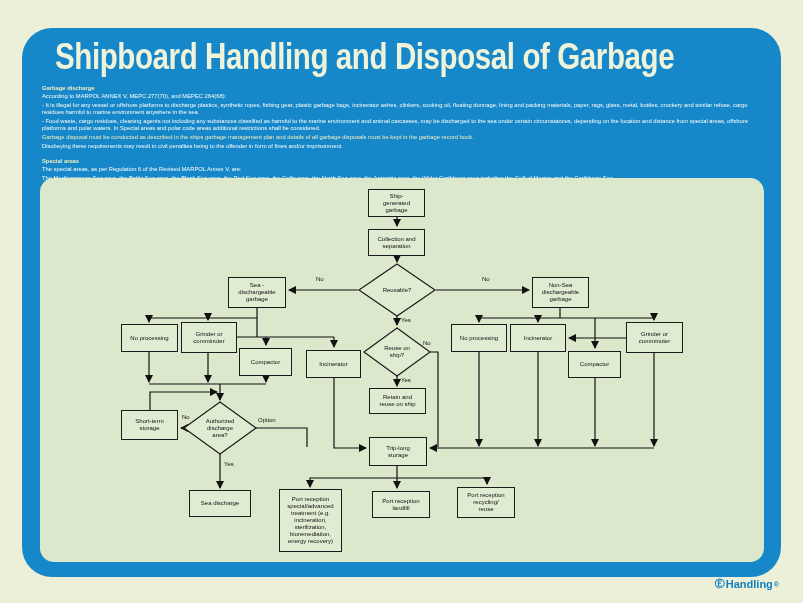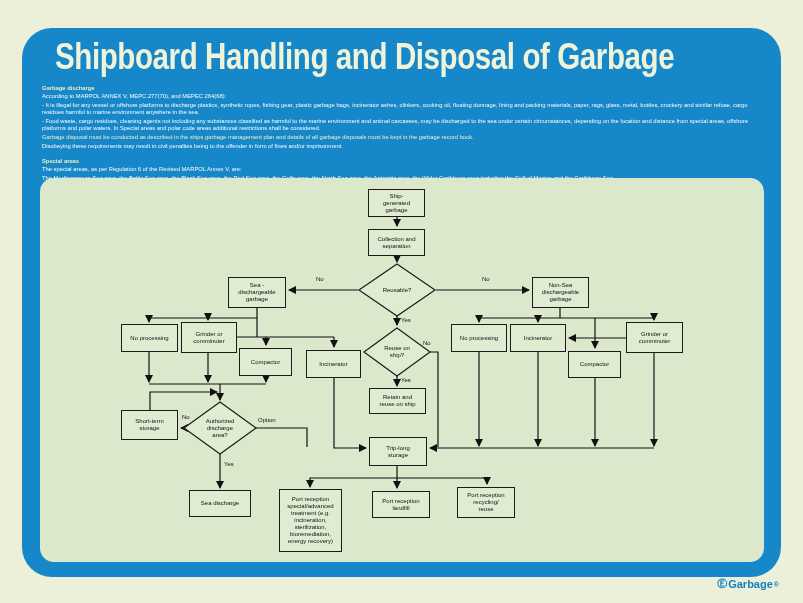--- a/index.html
+++ b/index.html
@@ -157,15 +157,15 @@
 <div class="elabel" style="left:482px;top:276px">No</div>
 <div class="elabel" style="left:401px;top:317px">Yes</div>
 <div class="elabel" style="left:423px;top:340px">No</div>
 <div class="elabel" style="left:401px;top:377px">Yes</div>
 <div class="elabel" style="left:182px;top:414px">No</div>
 <div class="elabel" style="left:258px;top:417px">Option</div>
 <div class="elabel" style="left:224px;top:461px">Yes</div>
 
 <div class="brand">
   <span class="icn">Ⓔ</span>
-    <span>Garbage</span>
+    <span>Handling</span>
     <span class="reg">®</span>
 </div>
 
 </body></html>

